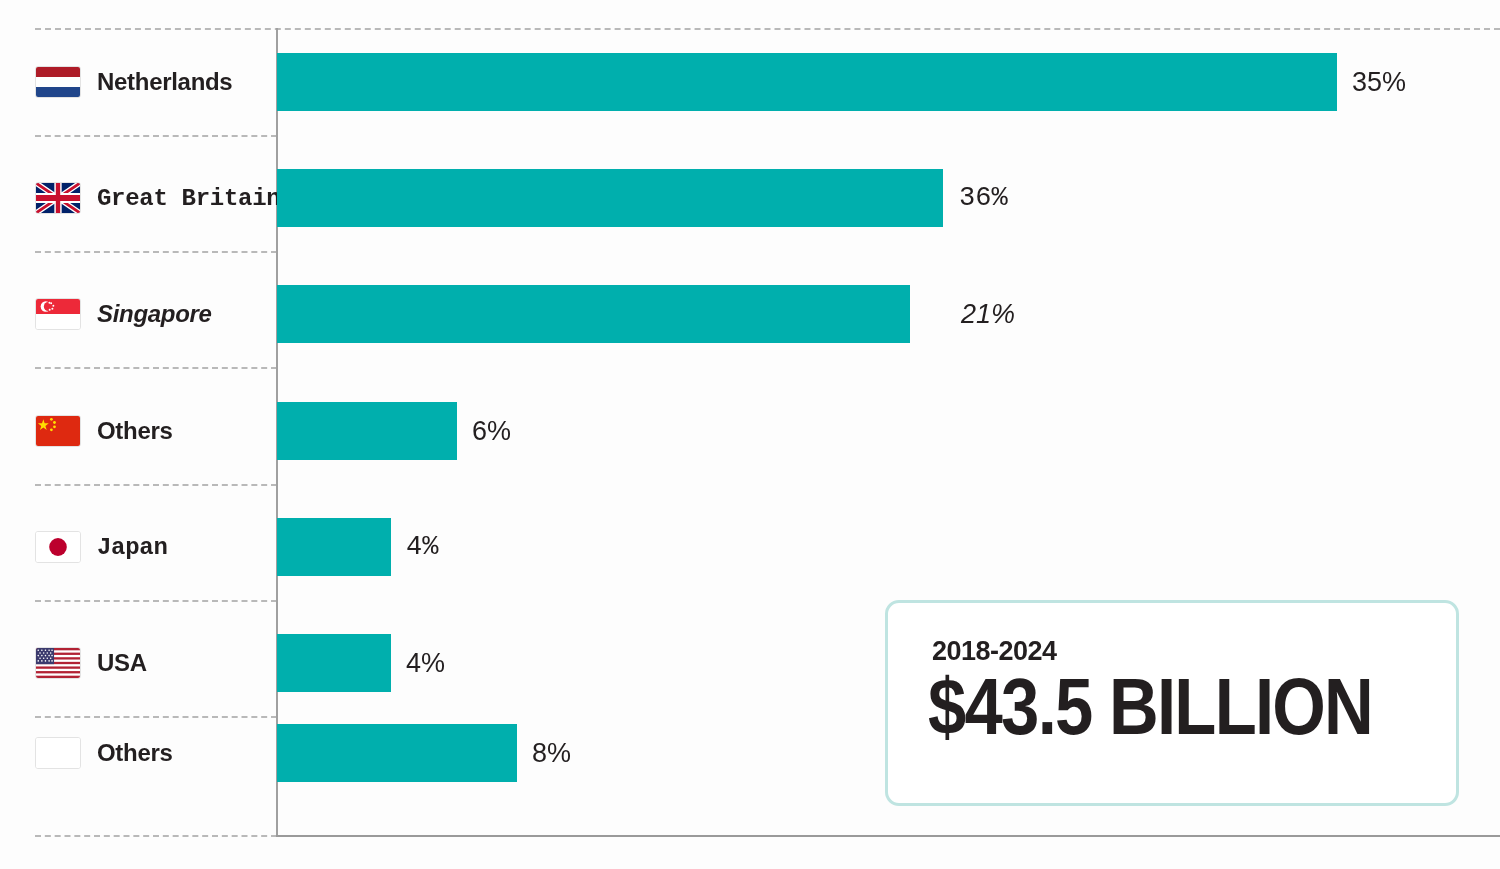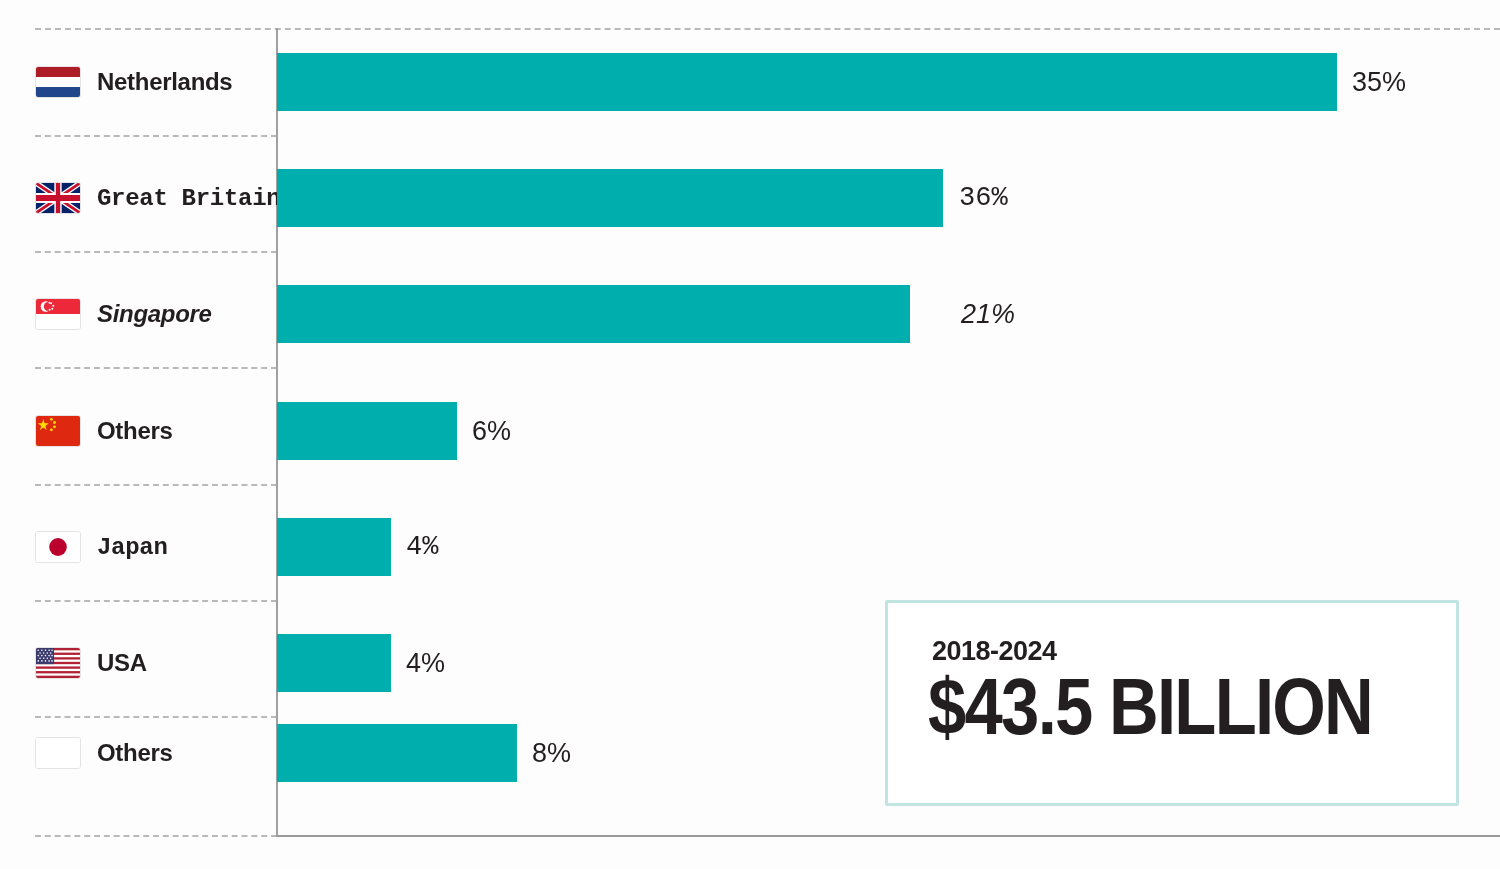--- a/index.html
+++ b/index.html
@@ -100,21 +100,21 @@
   }
 
   
   .callout {
     position: absolute;
     left: 885px;
     top: 600px;
     width: 574px;
     height: 206px;
     border: 3px solid #bfe4e1;
-    border-radius: 2px;
+    border-radius: 14px;
     background: #ffffff;
     box-sizing: border-box;
   }
   .callout-period {
     position: absolute;
     left: 44px;
     top: 33px;
     font-size: 27px;
     font-weight: bold;
     color: #231f20;

